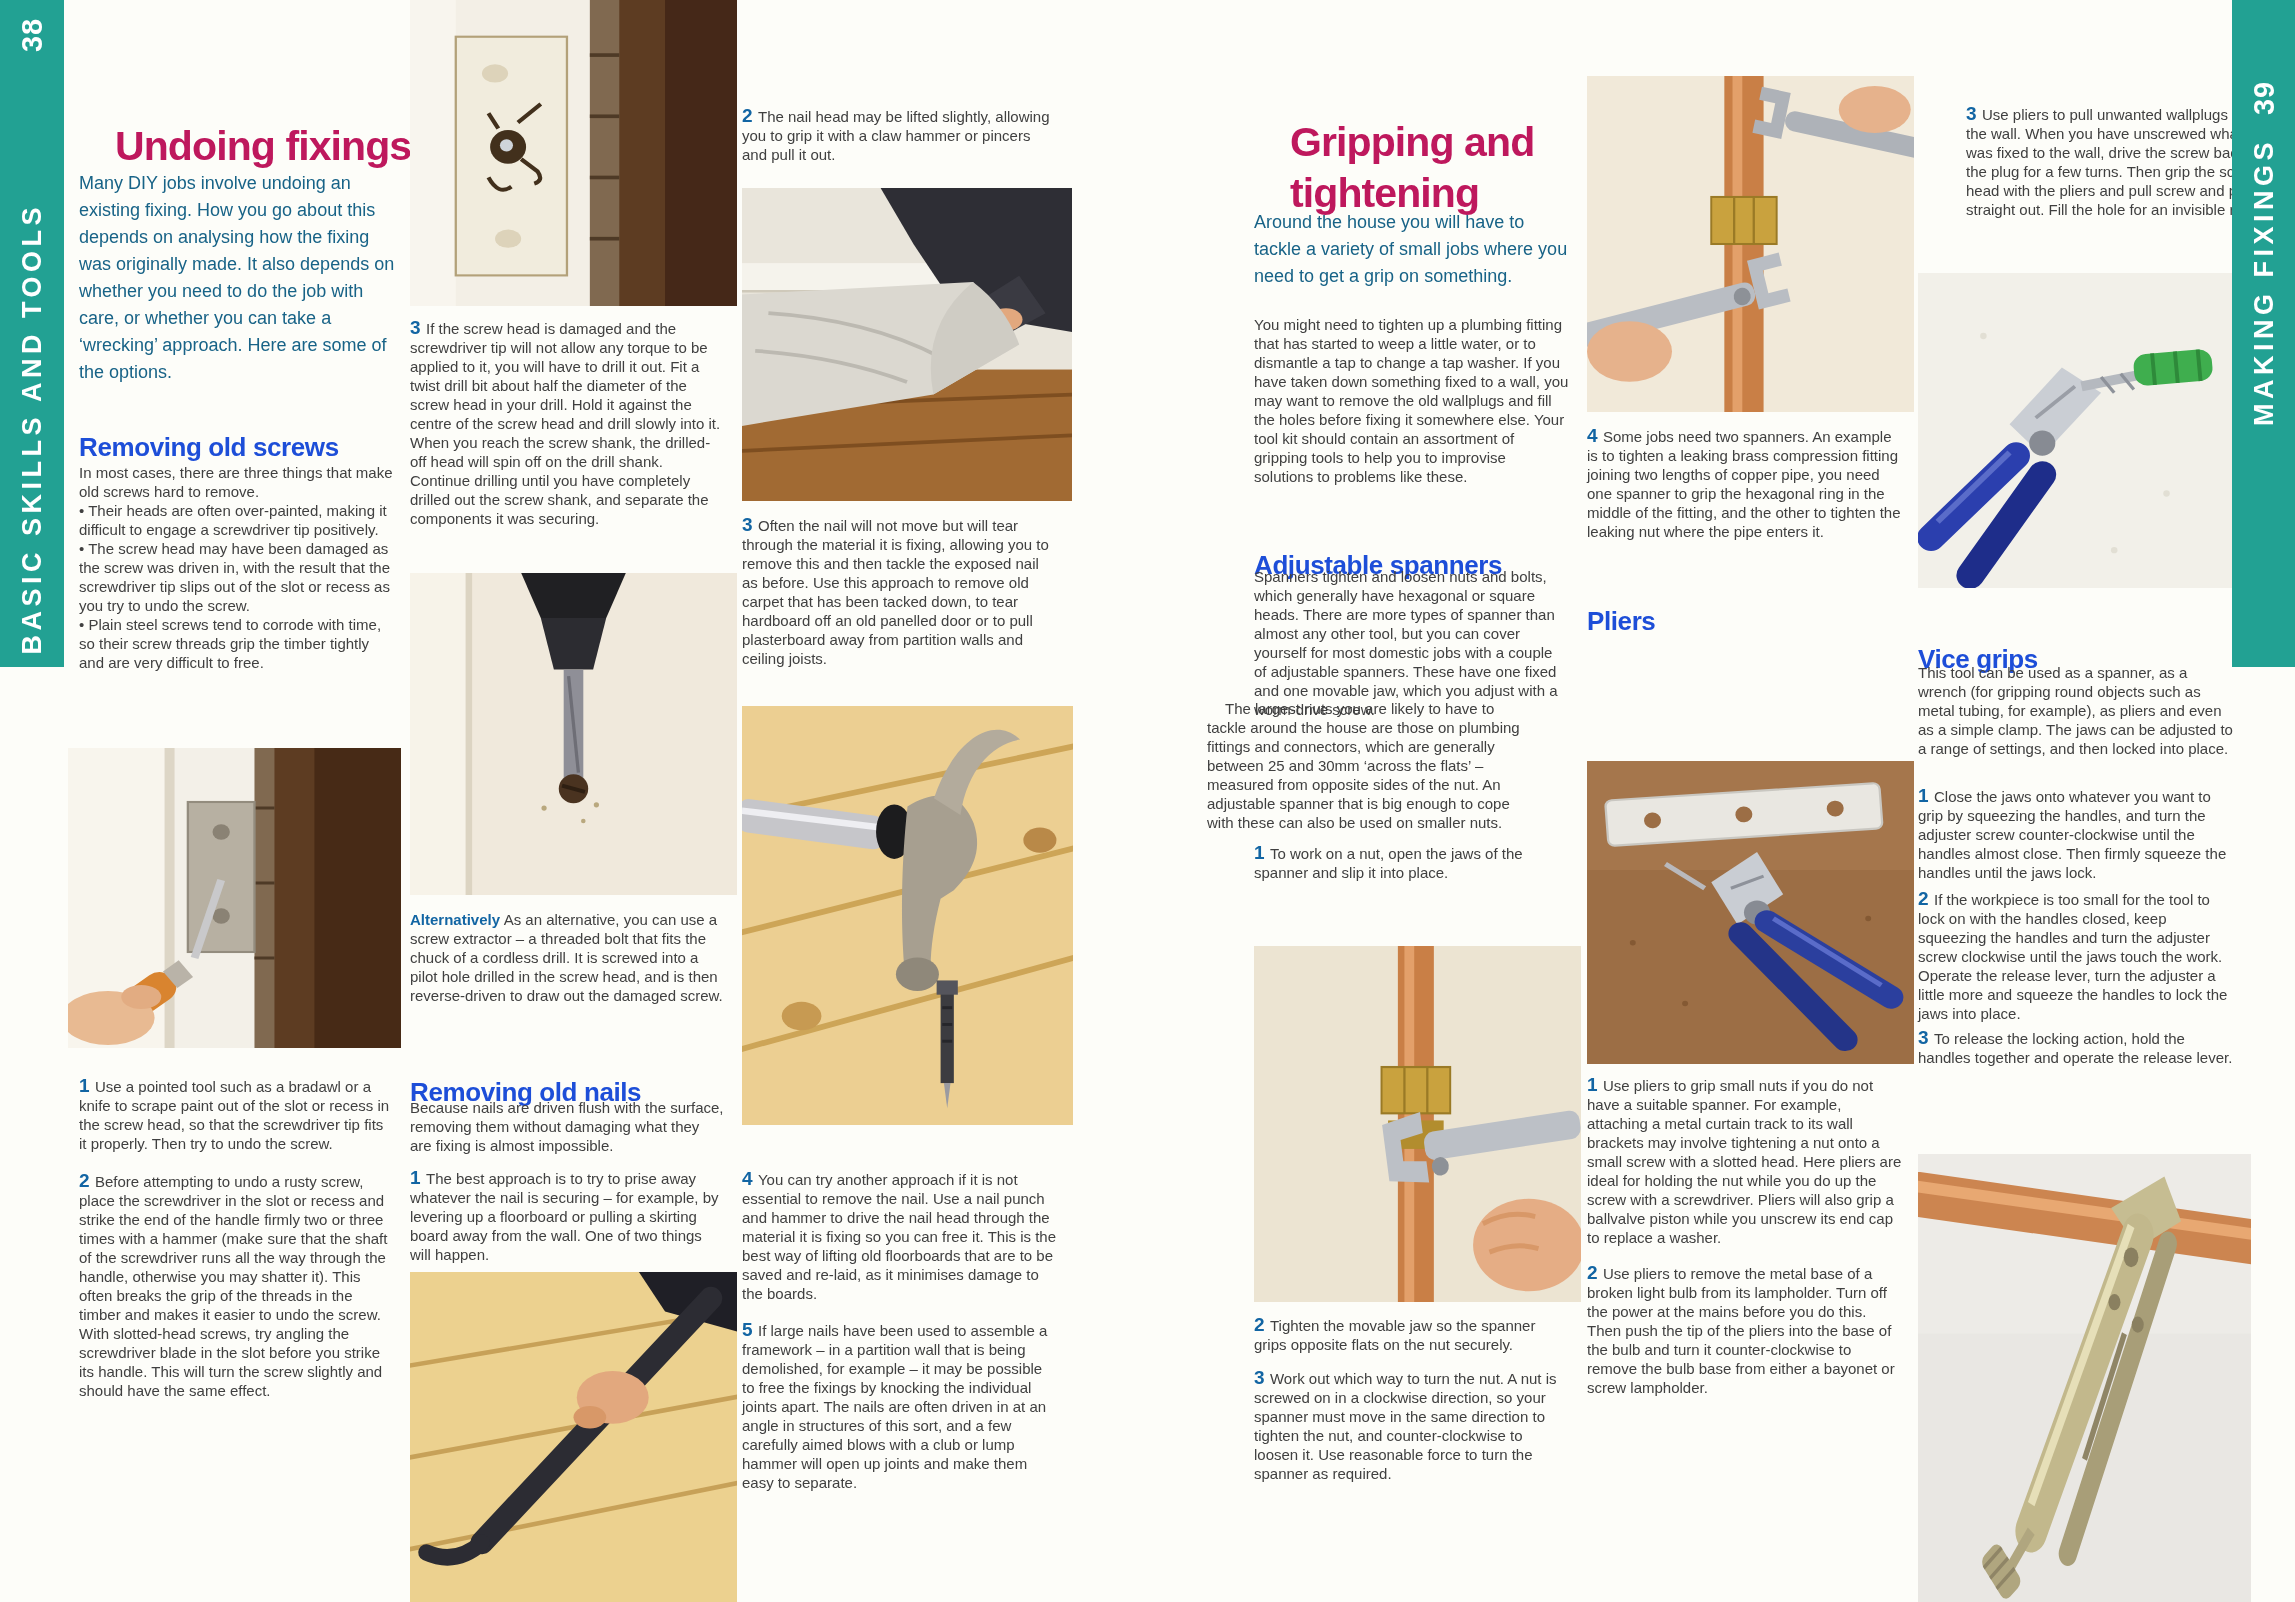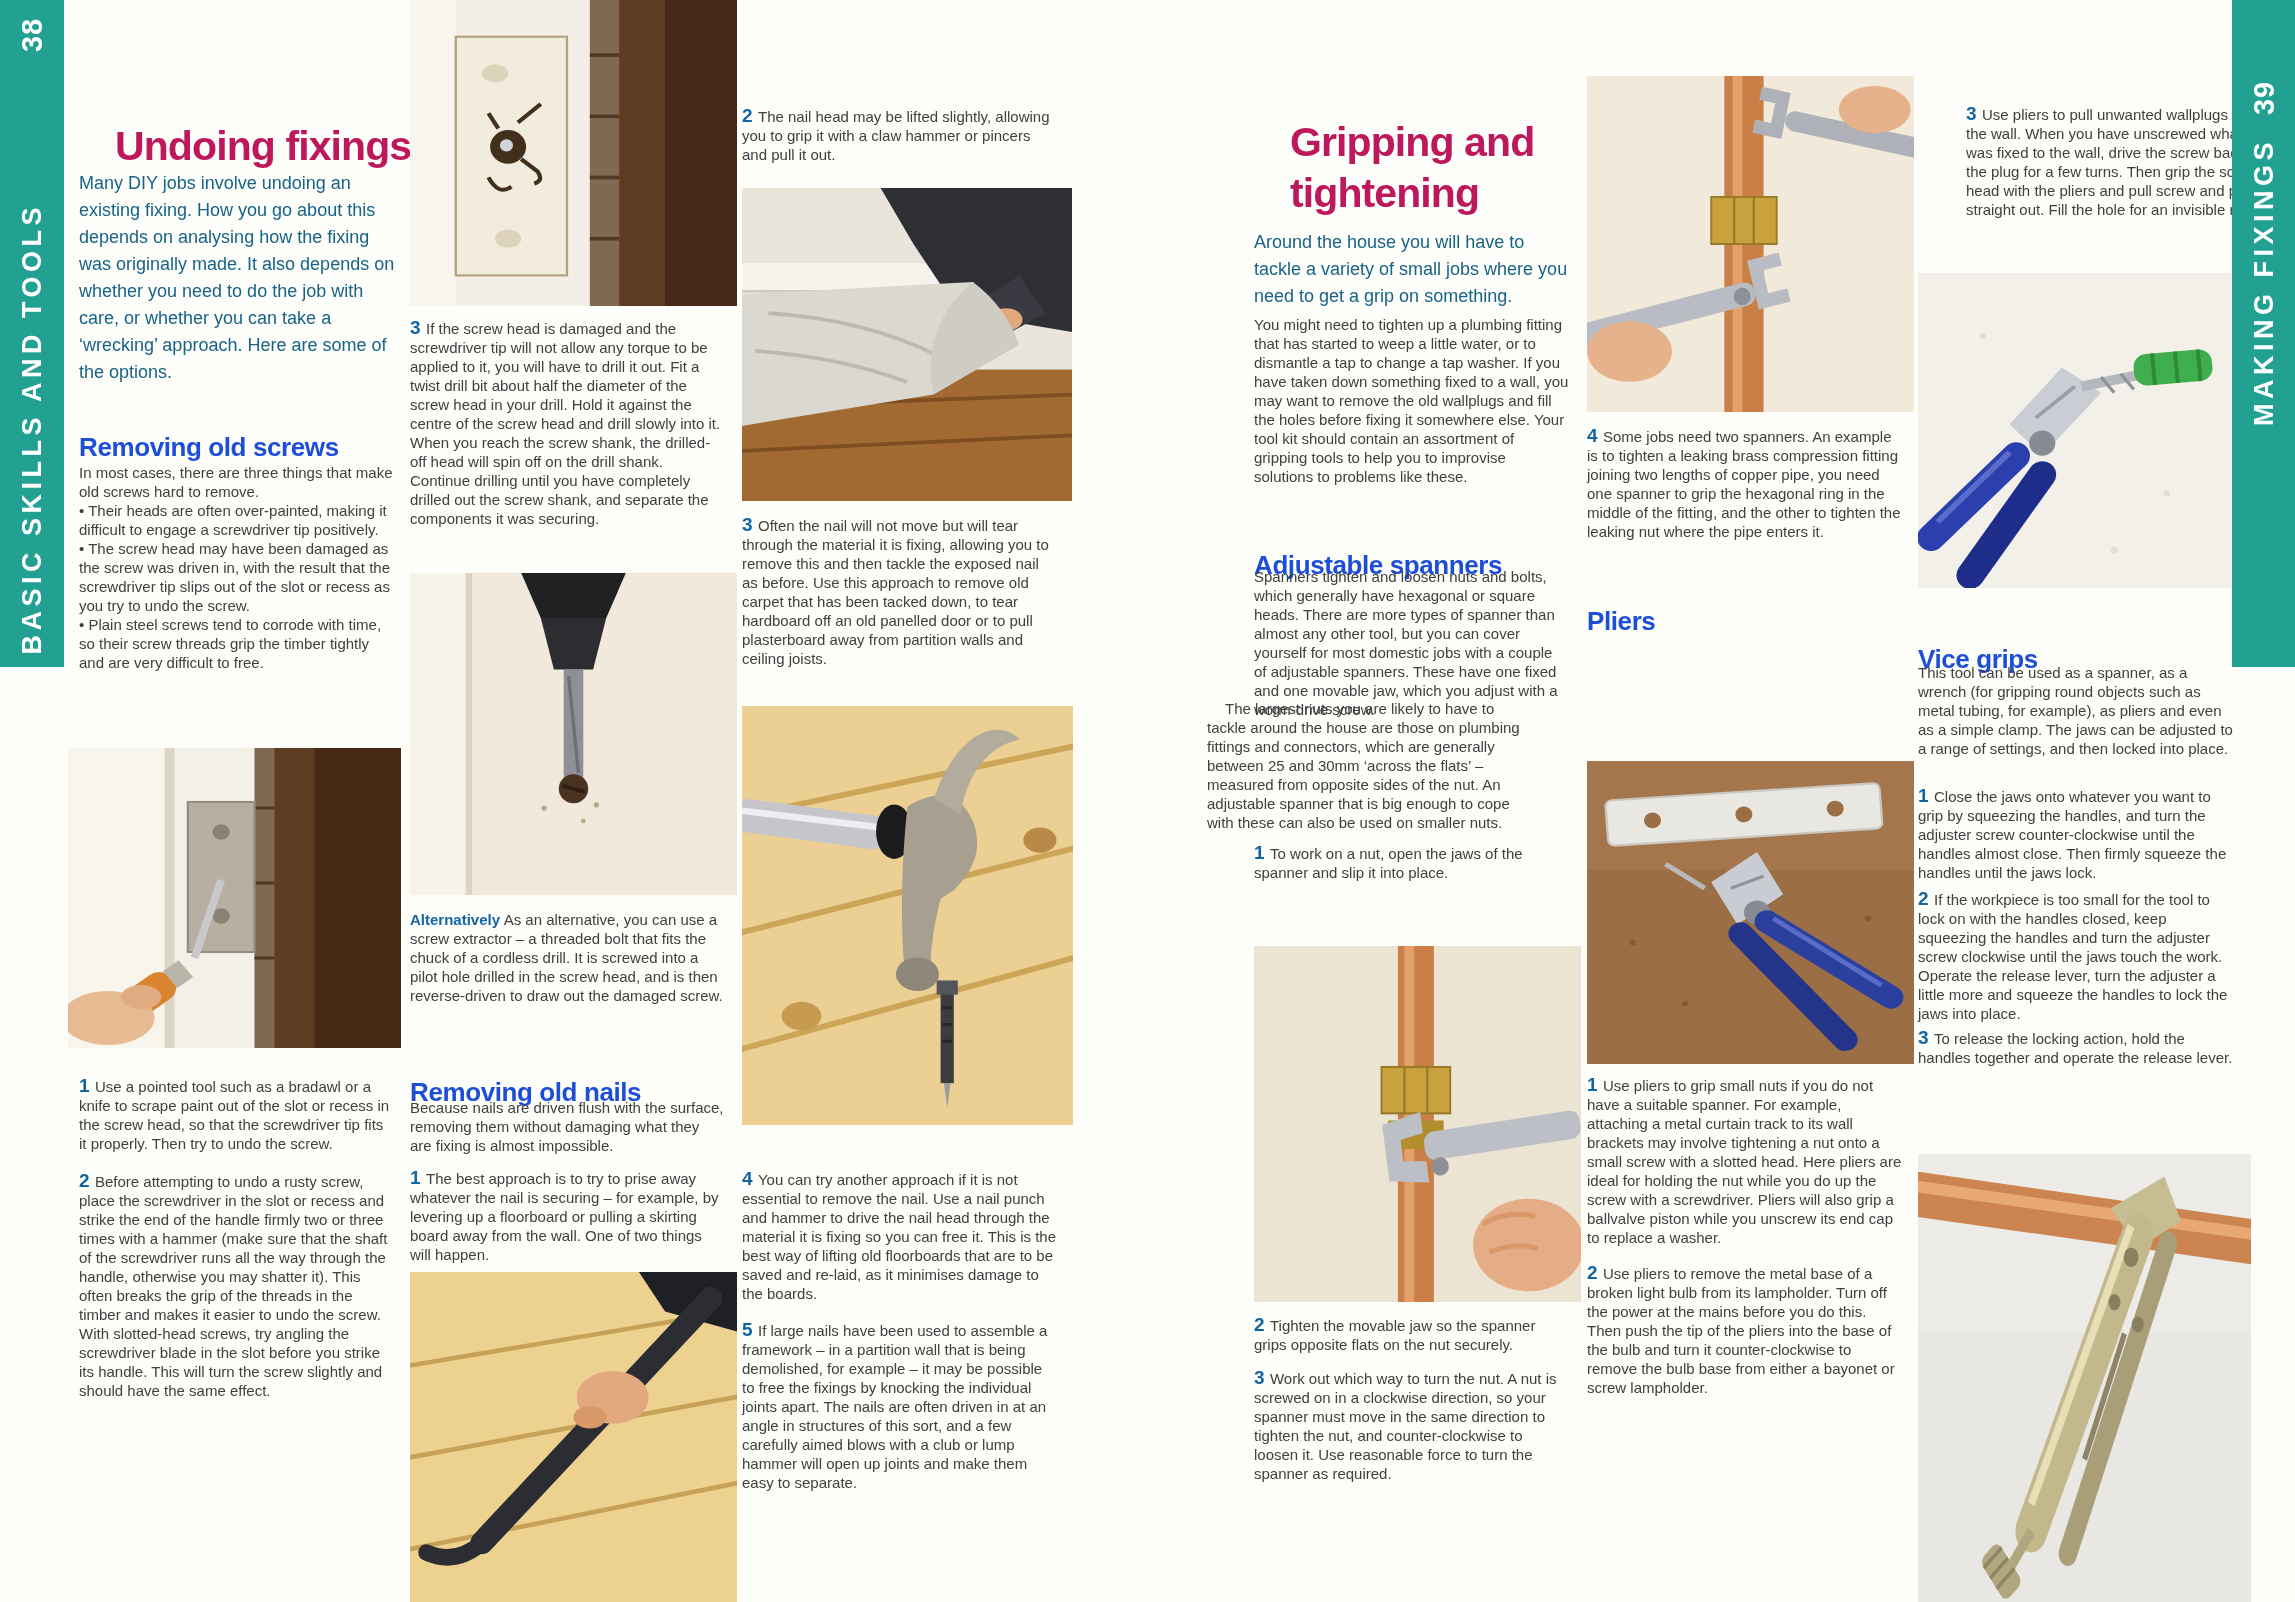--- a/index.html
+++ b/index.html
@@ -186,21 +186,21 @@
       <polygon points="61,90 63,90 62,96" fill="#9b9ba1"></polygon>
     </svg>
   </div>
 
   <p class="blk step" style="left:742px;top:1169px;width:315px;"><span class="n">4</span><span>You can try another approach if it is not essential to remove the nail. Use a nail punch and hammer to drive the nail head through the material it is fixing so you can free it. This is the best way of lifting old floorboards that are to be saved and re-laid, as it minimises damage to the boards.</span></p>
 
   <p class="blk step" style="left:742px;top:1320px;width:315px;"><span class="n">5</span><span>If large nails have been used to assemble a framework – in a partition wall that is being demolished, for example – it may be possible to free the fixings by knocking the individual joints apart. The nails are often driven in at an angle in structures of this sort, and a few carefully aimed blows with a club or lump hammer will open up joints and make them easy to separate.</span></p>
 
   <h1 class="blk h1" style="left:1254px;top:90px;width:324px;">Gripping and tightening</h1>
 
-  <p class="blk stand" style="left:1254px;top:229px;width:321px;">Around the house you will have to tackle a variety of small jobs where you need to get a grip on something.</p>
+  <p class="blk stand" style="left:1254px;top:209px;width:321px;">Around the house you will have to tackle a variety of small jobs where you need to get a grip on something.</p>
 
   <p class="blk body" style="left:1254px;top:315px;width:315px;">You might need to tighten up a plumbing fitting that has started to weep a little water, or to dismantle a tap to change a tap washer. If you have taken down something fixed to a wall, you may want to remove the old wallplugs and fill the holes before fixing it somewhere else. Your tool kit should contain an assortment of gripping tools to help you to improvise solutions to problems like these.</p>
 
   <h2 class="blk h2" style="left:1254px;top:528px;width:315px;">Adjustable spanners</h2>
 
   <p class="blk body" style="left:1254px;top:567px;width:315px;">Spanners tighten and loosen nuts and bolts, which generally have hexagonal or square heads. There are more types of spanner than almost any other tool, but you can cover yourself for most domestic jobs with a couple of adjustable spanners. These have one fixed and one movable jaw, which you adjust with a worm-drive screw.</p>
 
   <p class="blk body indent" style="left:1184px;top:699px;width:315px;margin-left:23px;">The largest nuts you are likely to have to tackle around the house are those on plumbing fittings and connectors, which are generally between 25 and 30mm ‘across the flats’ – measured from opposite sides of the nut. An adjustable spanner that is big enough to cope with these can also be used on smaller nuts.</p>
 
   <p class="blk step" style="left:1254px;top:843px;width:315px;"><span class="n">1</span><span>To work on a nut, open the jaws of the spanner and slip it into place.</span></p>

